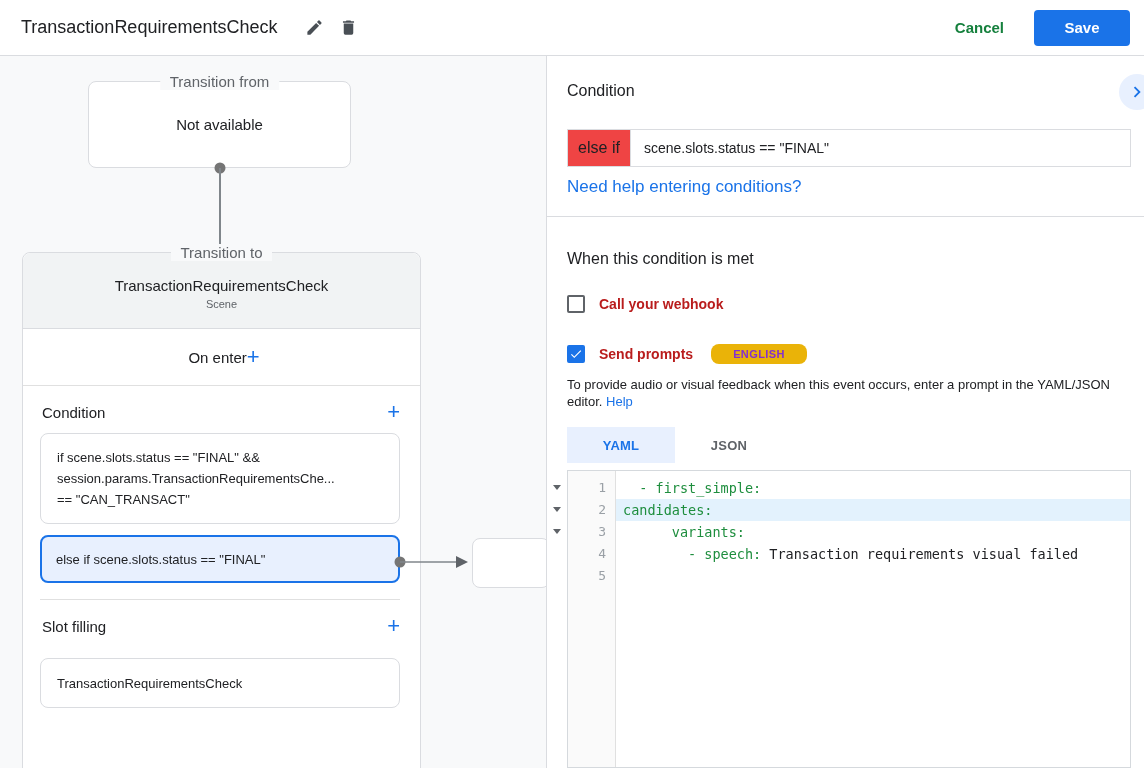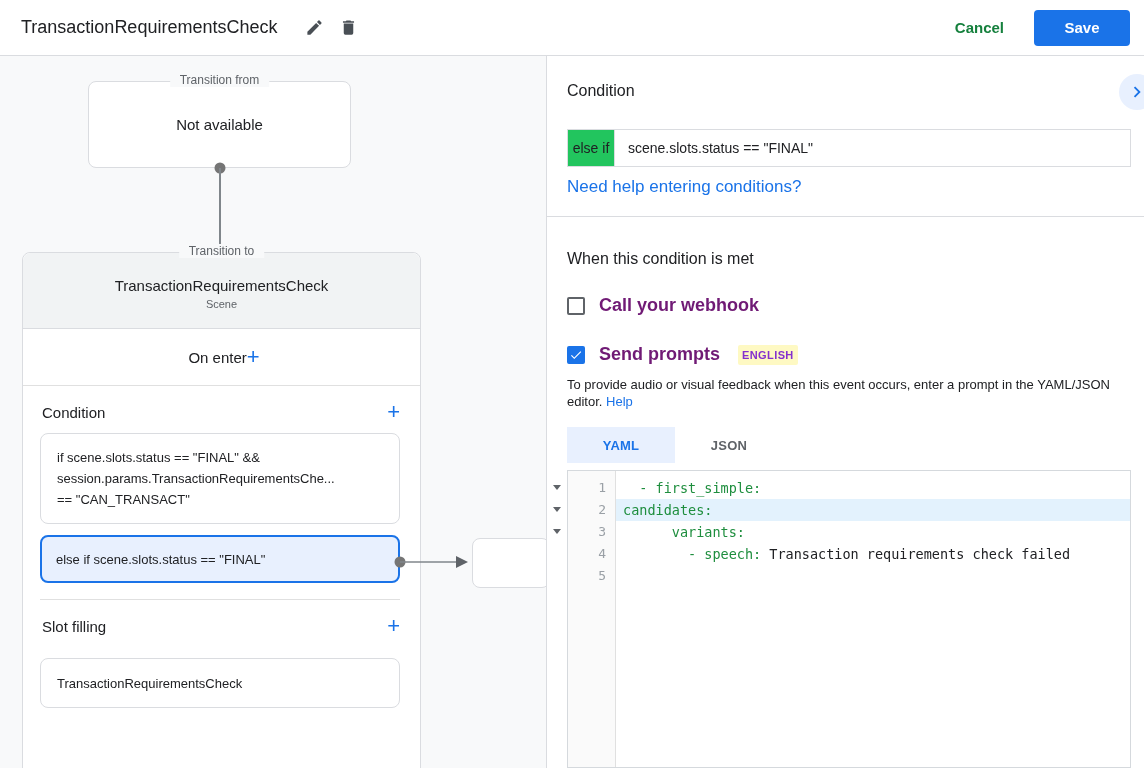--- a/index.html
+++ b/index.html
@@ -17,21 +17,21 @@
   .topbar-right { margin-left:auto; display:flex; align-items:center; gap:30px; }
   .cancel-link { color:#15803d; font-size:15px; font-weight:bold; background:none; border:none; cursor:pointer; }
   .save-btn { background:#1a73e8; color:#fff; font-size:15px; font-weight:bold; border:none;
               border-radius:4px; width:96px; height:36px; cursor:pointer; }
 
   
   .canvas { position:absolute; left:0; top:56px; width:546px; height:712px;
             background:#f8f9fa; overflow:hidden; }
   .node-box { position:absolute; background:#fff; border:1px solid #dadce0; border-radius:8px; }
   .legend { position:absolute; top:-9px; left:50%; transform:translateX(-50%); background:#f8f9fa;
-            padding:0 10px; font-size:12px; color:#5f6368; white-space:nowrap; }
+            padding:0 10px; font-size:15px; color:#5f6368; white-space:nowrap; }
   .tfrom { left:88px; top:25px; width:263px; height:87px; display:flex; align-items:center; justify-content:center; }
   .tfrom .nv { font-size:15px; color:#202124; }
 
   .tto { left:22px; top:196px; width:399px; height:600px; }
   .tto-header { background:#f1f3f4; border-bottom:1px solid #dadce0; border-radius:8px 8px 0 0;
                 height:76px; display:flex; flex-direction:column; align-items:center; justify-content:center; gap:4px; padding-top:6px; }
   .tto-title { font-size:15px; color:#202124; }
   .tto-sub { font-size:11px; color:#5f6368; }
   .tt-row { display:flex; align-items:center; justify-content:center; padding:0 14px 0 19px; }
   .row-onenter { height:57px; border-bottom:1px solid #e0e0e0; }
@@ -51,36 +51,36 @@
   .endnode { left:472px; top:482px; width:78px; height:50px; }
 
   
   .panel { position:absolute; left:546px; top:56px; width:598px; height:712px; background:#fff;
            border-left:1px solid #dadce0; overflow:hidden; }
   .panel-heading { position:absolute; left:20px; top:26px; font-size:16px; color:#202124; }
   .collapse-btn { position:absolute; left:572px; top:18px; width:36px; height:36px; border-radius:50%;
                   background:#e8f0fe; border:none; cursor:pointer; display:flex; align-items:center; justify-content:center; }
   .collapse-btn svg { fill:#1a73e8; }
   .cond-input-row { position:absolute; left:20px; top:73px; width:564px; height:38px; display:flex; }
-  .cond-prefix { width:48px; background:#22c55e; border:1px solid #dadce0; display:flex;
-                 align-items:center; justify-content:center; font-size:14px; color:#202124; }
+  .cond-prefix { width:64px; background:#ef4444; border:1px solid #dadce0; display:flex;
+                 align-items:center; justify-content:center; font-size:16px; color:#202124; }
   .cond-input { flex:1; border:1px solid #dadce0; border-left:none; font-size:14px; color:#202124;
                 padding:0 13px; font-family:"Liberation Sans", sans-serif; outline:none; background:#fff; }
   .help-link { position:absolute; left:20px; top:121px; font-size:17px; color:#1a73e8;
                text-decoration:none; cursor:pointer; }
   .panel-divider { position:absolute; left:0; top:160px; width:598px; border-bottom:1px solid #dadce0; }
   .when-heading { position:absolute; left:20px; top:194px; font-size:16px; color:#202124; }
   .check-row { position:absolute; left:20px; display:flex; align-items:center; gap:14px; cursor:pointer; }
   .row-webhook { top:239px; }
   .row-prompts { top:288px; }
   .cbox { width:18px; height:18px; border:2px solid #5f6368; border-radius:2px; background:#fff; flex:none; }
   .cbox.checked { background:#1a73e8; border-color:#1a73e8; display:flex; align-items:center; justify-content:center; }
-  .check-label { font-size:18px; font-weight:bold; color:#701a75; }
-  .lang-badge { background:#fef9c3; color:#8430ce; font-size:11px; font-weight:bold;
-                letter-spacing:.4px; padding:4px 4px; border-radius:2px; margin-left:4px; }
+  .check-label { font-size:14px; font-weight:bold; color:#b91c1c; }
+  .lang-badge { background:#eab308; color:#8430ce; font-size:11px; font-weight:bold;
+                letter-spacing:.4px; padding:4px 22px; border-radius:8px; margin-left:4px; }
   .desc { position:absolute; left:20px; top:321px; width:562px; font-size:13px; line-height:16.5px; color:#202124; }
   .desc a { color:#1a73e8; text-decoration:none; cursor:pointer; }
   .tabs { position:absolute; left:20px; top:371px; display:flex; }
   .tab { width:108px; height:36px; display:flex; align-items:center; justify-content:center;
          font-size:13px; font-weight:bold; letter-spacing:.25px; color:#5f6368; cursor:pointer; }
   .tab.active { background:#e8f0fe; color:#1a73e8; }
 
   .fold-col { position:absolute; left:3px; top:420px; width:14px; }
   .fold-slot { height:22px; display:flex; align-items:center; justify-content:center; }
   .fold-arrow { width:0; height:0; border-left:4.5px solid transparent; border-right:4.5px solid transparent;
@@ -241,18 +241,18 @@
           <div class="ln">1</div>
           <div class="ln">2</div>
           <div class="ln">3</div>
           <div class="ln">4</div>
           <div class="ln">5</div>
         </div>
       <div class="code">
           <div class="code-line"><span class="plain">  </span><span class="key">- first_simple:</span></div>
           <div class="code-line hl"><span class="key">candidates:</span></div>
           <div class="code-line"><span class="plain">      </span><span class="key">variants:</span></div>
-          <div class="code-line"><span class="plain">        </span><span class="key">- speech:</span><span class="plain"> Transaction requirements check failed</span></div>
+          <div class="code-line"><span class="plain">        </span><span class="key">- speech:</span><span class="plain"> Transaction requirements visual failed</span></div>
           <div class="code-line">&nbsp;</div>
         </div>
     </div>
   </div>
 </div>
 
 </body></html>

